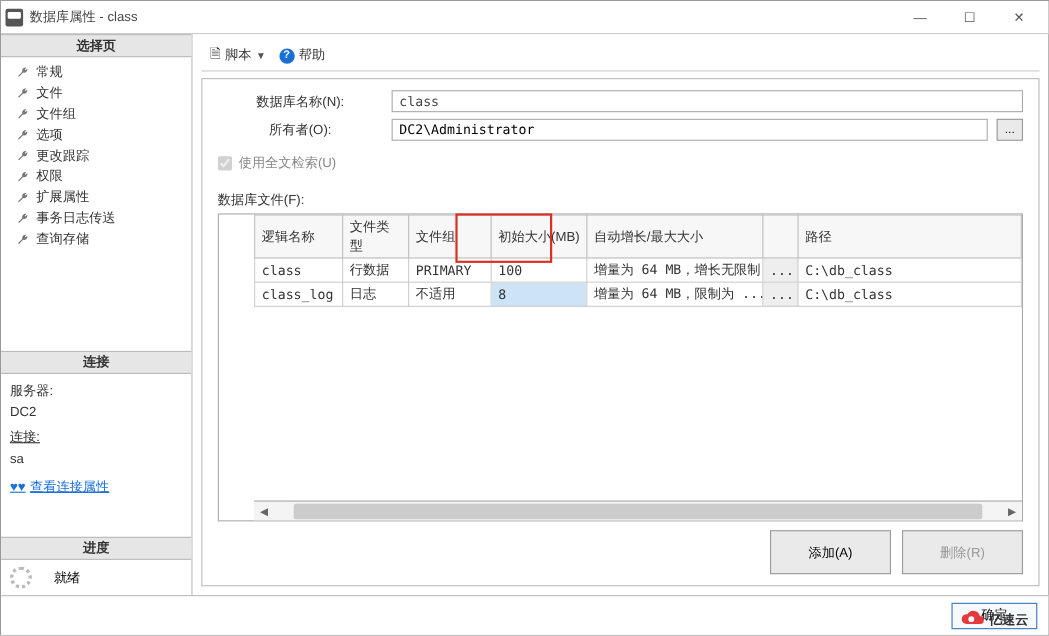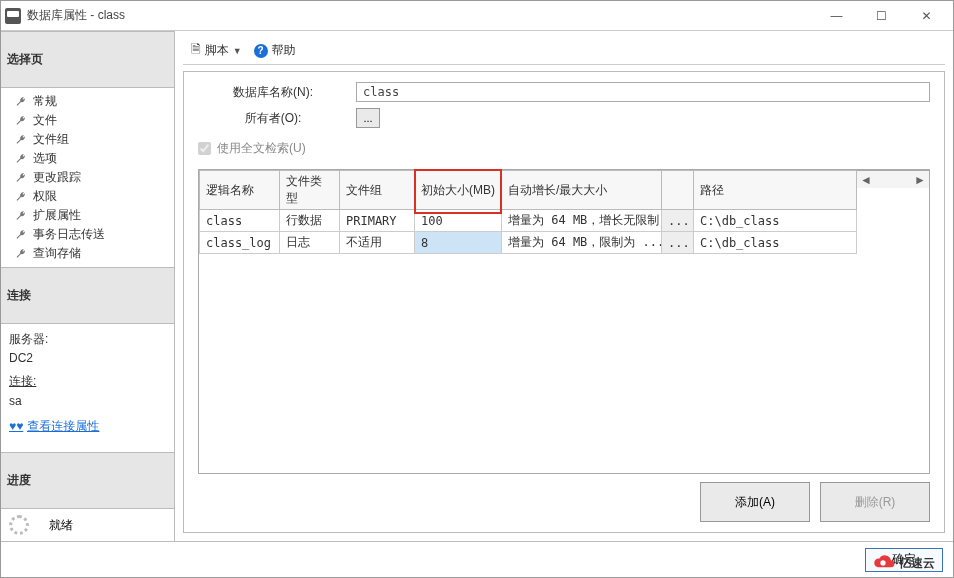--- a/index.html
+++ b/index.html
@@ -6,21 +6,21 @@
     body { background: #fff; width: 954px; height: 578px; overflow: hidden; position: relative; }
     .window { display: flex; flex-direction: column; height: 100%; border: 1px solid #999; }
     .titlebar { height: 30px; display: flex; align-items: center; padding: 0 4px; border-bottom: 1px solid #ccc; background: #fff; }
     .titlebar .icon { width: 16px; height: 16px; background: #555; border-radius: 2px; margin-right: 6px; position: relative; }
     .titlebar .icon::after { content: ""; position: absolute; width: 12px; height: 6px; background: #fff; top: 3px; left: 2px; border-radius: 1px; }
     .title-text { color: #444; }
     .win-controls { margin-left: auto; display: flex; }
     .win-btn { width: 45px; height: 28px; display: flex; align-items: center; justify-content: center; color: #555; cursor: pointer; }
     .body-row { flex: 1; display: flex; min-height: 0; }
     .sidebar { width: 174px; border-right: 1px solid #bbb; display: flex; flex-direction: column; background: #fff; }
-    .sbg-head { background: #e6e6e6; border: 1px solid #bbb; border-left: none; border-right: none; padding: 19px 6px; font-weight: bold; color: #333; }
+    .sbg-head { background: #e6e6e6; border: 1px solid #bbb; border-left: none; border-right: none; padding: 1px 6px; font-weight: bold; color: #333; text-align: center; }
     .sbg-body { padding: 4px 6px; }
     .sbitem { display: flex; align-items: center; gap: 6px; padding: 1px 8px; cursor: pointer; color: #333; }
     .sbitem .wrench { width: 12px; height: 12px; position: relative; }
     .sbitem .wrench svg { width: 12px; height: 12px; fill: #777; }
     .sb-spacer { flex: 1; }
     .conn-body { padding: 6px 8px; font-size: 12px; color: #333; line-height: 1.6; }
     .conn-link { color: #1a6ed8; text-decoration: underline; cursor: pointer; display: inline-flex; align-items: center; gap: 4px; }
     .progress-row { display: flex; align-items: center; gap: 20px; padding: 6px 8px; }
     .spinner { width: 20px; height: 20px; border: 3px dotted #bbb; border-radius: 50%; }
     .main { flex: 1; display: flex; flex-direction: column; padding: 6px 8px 8px 8px; min-width: 0; }
@@ -30,21 +30,21 @@
     .helpicon { width: 14px; height: 14px; border-radius: 50%; background: #1a6ed8; color: #fff; display: inline-flex; align-items: center; justify-content: center; font-size: 10px; font-weight: bold; }
     .content-box { border: 1px solid #bbb; flex: 1; padding: 10px 14px; display: flex; flex-direction: column; min-height: 0; }
     .frow { display: flex; align-items: center; margin-bottom: 6px; gap: 8px; }
     .flabel { width: 150px; color: #333; text-align: center; }
     .ftext { border: 1px solid #aaa; padding: 2px 6px; height: 20px; flex: 1; font-family: monospace; background: #fff; }
     .ftext.readonly { background: #fff; color: #444; }
     .dotbtn { width: 24px; height: 20px; border: 1px solid #999; background: #eaeaea; cursor: pointer; display: inline-flex; align-items: center; justify-content: center; font-size: 11px; }
     .chkrow { display: flex; align-items: center; gap: 6px; margin: 6px 0 12px 0; color: #888; }
     .chkrow input { accent-color: #888; }
     .section-label { margin-top: 4px; margin-bottom: 4px; color: #333; }
-    .grid-wrap { border: 1px solid #aaa; flex: 1; min-height: 0; display: flex; flex-direction: row; position: relative; }
+    .grid-wrap { border: 1px solid #aaa; flex: 1; min-height: 0; display: flex; flex-direction: column; position: relative; padding-left: 32px; }
     .grid-inner { overflow: auto; flex: 1; }
     table.dgrid { border-collapse: collapse; width: 100%; table-layout: fixed; }
     .dgrid th { background: #f7f7f7; border: 1px solid #bbb; padding: 2px 6px; text-align: left; font-weight: normal; color: #333; height: 20px; }
     .dgrid td { border: 1px solid #ccc; padding: 2px 6px; height: 20px; font-family: monospace; color: #333; white-space: nowrap; overflow: hidden; }
     .dgrid .ellips-btn { width: 24px; text-align: center; background: #eee; cursor: pointer; }
     .selcell { background: #cde4f7; }
     .redbox { position: absolute; border: 2px solid #d93025; pointer-events: none; }
     .hscroll { height: 18px; border-top: 1px solid #aaa; display: flex; align-items: center; background: #f4f4f4; }
     .hscroll .thumb { height: 14px; flex: 1; background: #ccc; margin: 0 18px; border-radius: 2px; }
     .hscroll .arrow { width: 18px; text-align: center; color: #666; cursor: pointer; }
@@ -166,26 +166,28 @@
         </span>
       </div>
 
       <div class="content-box">
         <div class="frow">
           <span class="flabel">数据库名称(N):</span>
           <span class="ftext readonly">class</span>
         </div>
         <div class="frow">
           <span class="flabel">所有者(O):</span>
+          <input class="ftext" value="DC2\Administrator" style="">
           <button class="dotbtn">...</button>
         </div>
         <div class="chkrow">
           <input type="checkbox" checked="" disabled="" style="">
           <span>使用全文检索(U)</span>
         </div>
+        <div class="section-label">数据库文件(F):</div>
 
         <div class="grid-wrap">
           <div class="grid-inner">
             <table class="dgrid">
               <colgroup>
                 <col style="width:80px">
                   <col style="width:60px">
                   <col style="width:75px">
                 <col style="width:87px">
                   <col style="width:160px">

